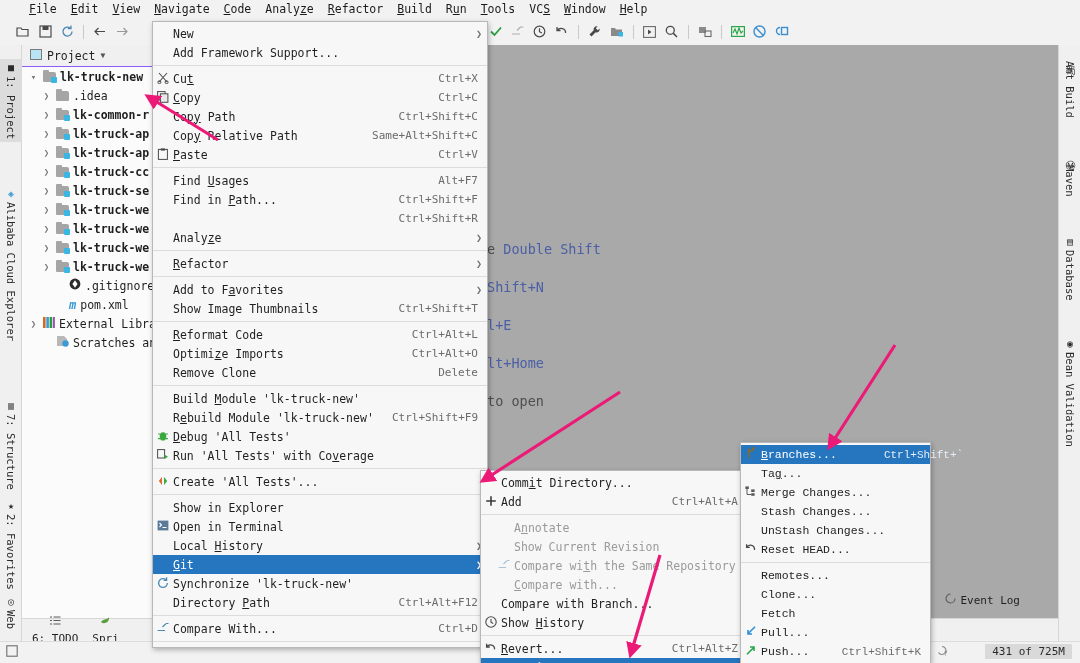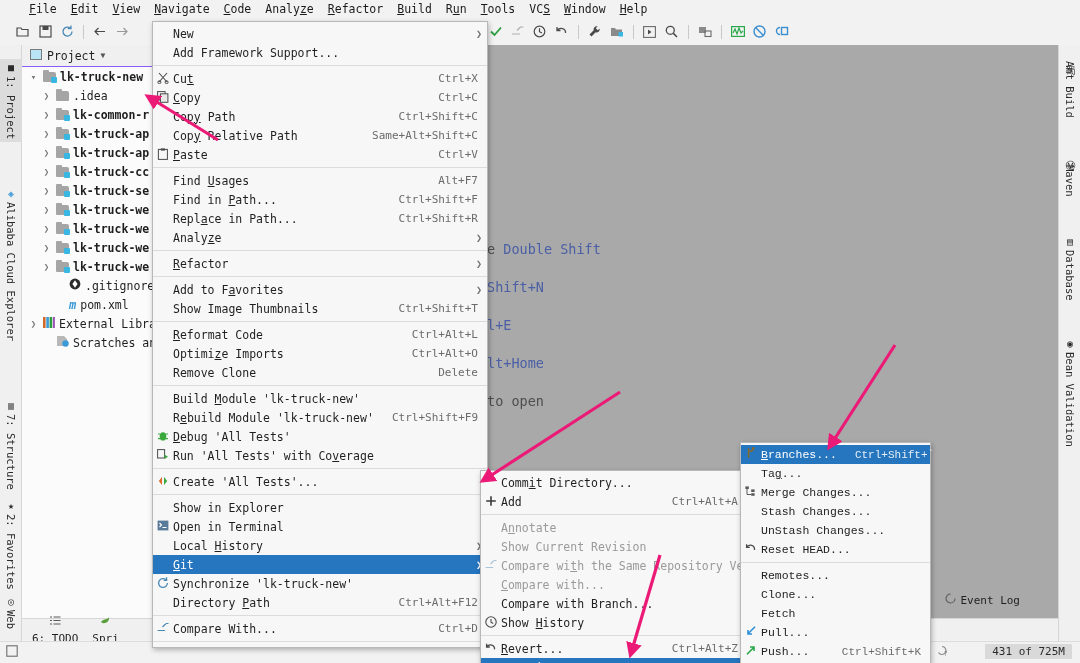--- a/index.html
+++ b/index.html
@@ -132,23 +132,23 @@
   }
   .row {
     display: flex; align-items: center; height: 19px;
     padding: 0 7px 0 0; font-size: 11.5px; white-space: nowrap; position: relative;
   }
   .row .ic { width: 20px; flex: 0 0 20px; text-align: center; font-size: 11px; line-height: 1; }
   .row .lb { flex: 1 1 auto; padding-right: 18px; }
   .row .sc { color: #6b6b6b; font-size: 11px; margin-left: auto; padding-right: 2px; }
   .row .ch { position: absolute; right: 5px; color: #707070; font-size: 10px; }
   .row.sel { background: #2675bf; color: #ffffff; }
-  .row.sel .sc { color: #e6eef6; }
+  .row.sel .sc { color: #e6eef6; margin-left: 29px; }
   .row.sel .ch { color: #ffffff; }
-  .row.dis { color: #9a9a9a; }
+  .row.dis { color: #9a9a9a; padding-left: 13px; }
   .sep { height: 1px; background: #dcdcdc; margin: 3px 0; }
 
   
   .arrows { position: absolute; left: 0; top: 0; width: 1080px; height: 663px; pointer-events: none; }
 </style>
 </head>
 <body>
 
 <div id="app">
 
@@ -581,21 +581,20 @@
         <span class="lb">Find <span class="mn">U</span>sages</span>
         <span class="sc">Alt+F7</span>
       </div>
       <div class="row">
         <span class="ic"></span>
         <span class="lb">Find in <span class="mn">P</span>ath...</span>
         <span class="sc">Ctrl+Shift+F</span>
       </div>
       <div class="row">
         <span class="ic"></span>
-        <span class="lb">Repl<span class="mn">a</span>ce in Path...</span>
         <span class="sc">Ctrl+Shift+R</span>
       </div>
       <div class="row">
         <span class="ic"></span>
         <span class="lb">Analy<span class="mn">z</span>e</span>
         <span class="ch">❯</span>
       </div>
       <div class="sep"></div>
       <div class="row">
         <span class="ic"></span>

